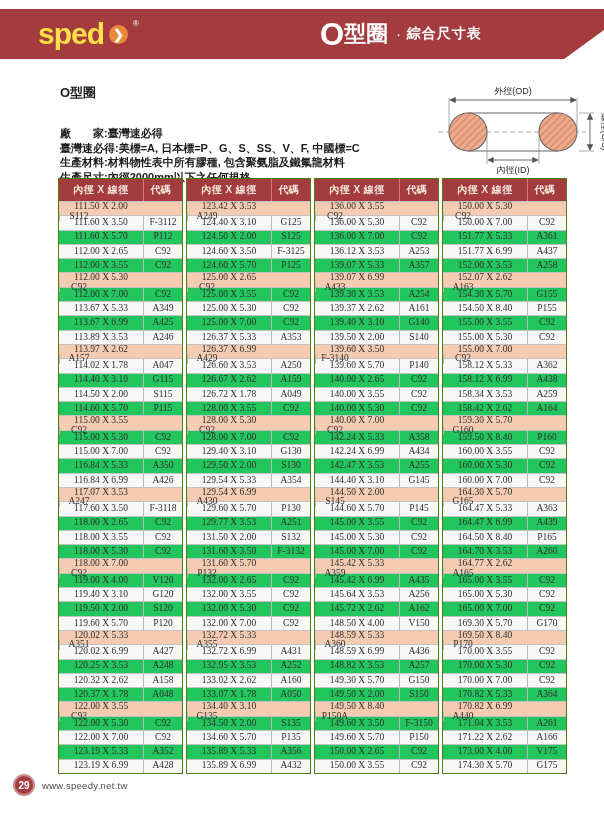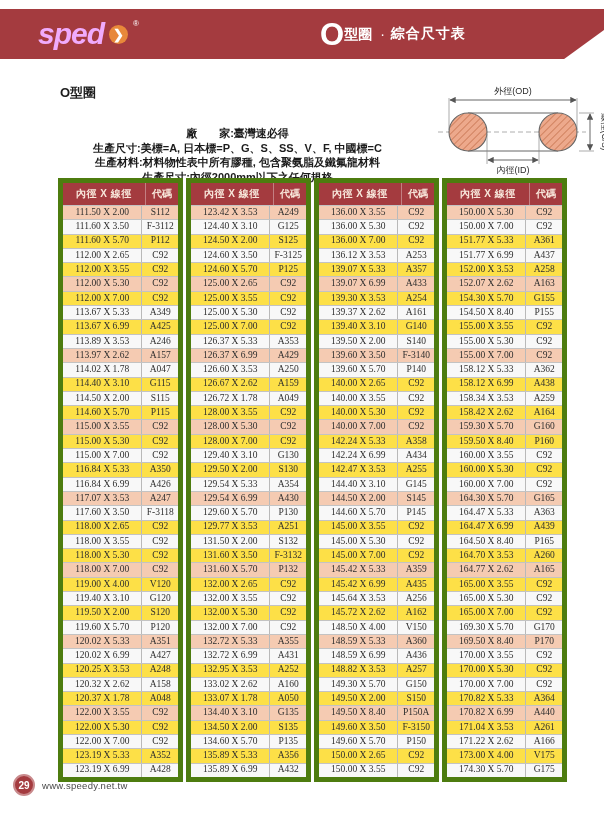--- a/index.html
+++ b/index.html
@@ -11,51 +11,51 @@
     --brand:#A43B3F; --hl:#F5CBB2; --orange:#E8883A;
   }
 
   
   .band {
     position:absolute; left:0; top:9px; width:604px; height:50px;
     background:var(--brand);
     clip-path:polygon(0 0, 100% 0, 100% 42%, 93.4% 100%, 0 100%);
   }
   .logo { position:absolute; left:38px; top:0; height:50px; display:flex; align-items:center; gap:5px; }
-  .logo-en { color:#f0abfc; font-size:30px; font-weight:bold; font-style:italic; letter-spacing:-1px; line-height:1; }
+  .logo-en { color:#fde047; font-size:30px; font-weight:bold; letter-spacing:-1px; line-height:1; }
   .logo-arrow {
     width:19px; height:19px; border-radius:50%; background:var(--orange);
     color:#fff; font-size:13px; font-weight:bold; display:flex; align-items:center; justify-content:center;
     font-style:normal; line-height:1;
   }
   .logo-cn { color:#fff; font-size:25px; font-weight:bold; letter-spacing:2px; line-height:1; }
   .logo-reg { color:#fff; font-size:8px; align-self:flex-start; margin-top:10px; }
   .band-title { position:absolute; left:320px; top:0; height:50px; display:flex; align-items:center; color:#fff; }
   .t-o { font-size:31px; font-weight:bold; line-height:1; }
-  .t-big { font-size:14px; font-weight:bold; line-height:1; }
+  .t-big { font-size:22px; font-weight:bold; line-height:1; }
   .t-dot { font-size:14px; margin:0 6px 0 8px; }
   .t-sub { font-size:14px; font-weight:bold; letter-spacing:1px;text-align:right; }
 
   
   .info { position:absolute; left:60px; top:84px; width:355px; color:#1c1c1c; }
   .info-title { font-size:13px; font-weight:bold; margin-bottom:24px; }
-  .info-line { font-size:11px; font-weight:600; line-height:14.5px; white-space:nowrap;text-align:center; }
+  .info-line { font-size:11px; font-weight:600; line-height:14.5px; white-space:nowrap; }
 
   
   .diagram { position:absolute; left:436px; top:84px; width:176px; height:92px; }
 
   
   .table-wrap { position:absolute; left:58px; top:178px; width:512px; display:flex; gap:3px; }
-  .tgroup { width:125px; border:5px solid #4d7c0f; background:#fde047; }
+  .tgroup { width:125px; border:1px solid #4d7c0f; background:#22c55e; }
   .thead { display:flex; height:22px; background:var(--brand); color:#F8E7DB; font-size:10px; font-weight:bold; }
   .thead .hc1 { width:84px; display:flex; align-items:center; justify-content:center; letter-spacing:0.5px; }
   .thead .hc2 { width:34px; display:flex; align-items:center; justify-content:center; border-left:1px solid rgba(255,255,255,0.35);text-align:right; }
   .trow { display:flex; height:14.3px; border-top:1px solid #c3c3c3; font-family:"Liberation Serif", serif; font-size:9.5px; color:#2e2e2e; }
   .trow.alt { background:#f8f8f8; }
-  .trow.hl { background:var(--hl); }
+  .trow.hl { background:var(--hl);flex-direction:column; }
   .cell { display:flex; align-items:center; justify-content:center; line-height:1; }
   .cell.size { width:84px; }
   .cell.code { width:39px; border-left:1px solid #b9b9b9; }
 
   
   .footer { position:absolute; left:13px; top:774px; display:flex; align-items:center; gap:7px; }
   .page-badge {
     width:22px; height:22px; border-radius:50%; background:var(--brand);
     border:2px solid #c98a8c; color:#fff; font-size:10px; font-weight:bold;
     display:flex; align-items:center; justify-content:center;
@@ -79,21 +79,21 @@
       <span class="t-o">O</span>
       <span class="t-big">型圈</span>
       <span class="t-dot">·</span>
       <span class="t-sub">綜合尺寸表</span>
     </div>
   </header>
 
   <section class="info">
     <div class="info-title">O型圈</div>
     <div class="info-line">廠　　家:臺灣速必得</div>
-    <div class="info-line">生產尺寸:美標=A, 日本標=P、G、S、SS、V、F, 中國標=C</div>
+    <div class="info-line">臺灣速必得:美標=A, 日本標=P、G、S、SS、V、F, 中國標=C</div>
     <div class="info-line">生產材料:材料物性表中所有膠種, 包含聚氨脂及鐵氟龍材料</div>
     <div class="info-line">生產尺寸:內徑2000mm以下之任何規格</div>
   </section>
 
   <div class="diagram">
     <svg width="176" height="92" viewBox="0 0 176 92">
       <defs>
         <pattern id="hatch" width="5" height="5" patternTransform="rotate(45)" patternUnits="userSpaceOnUse">
           <rect width="5" height="5" fill="#EDA98C"></rect>
           <line x1="0" y1="0" x2="0" y2="5" stroke="#C06B47" stroke-width="1.3"></line>

